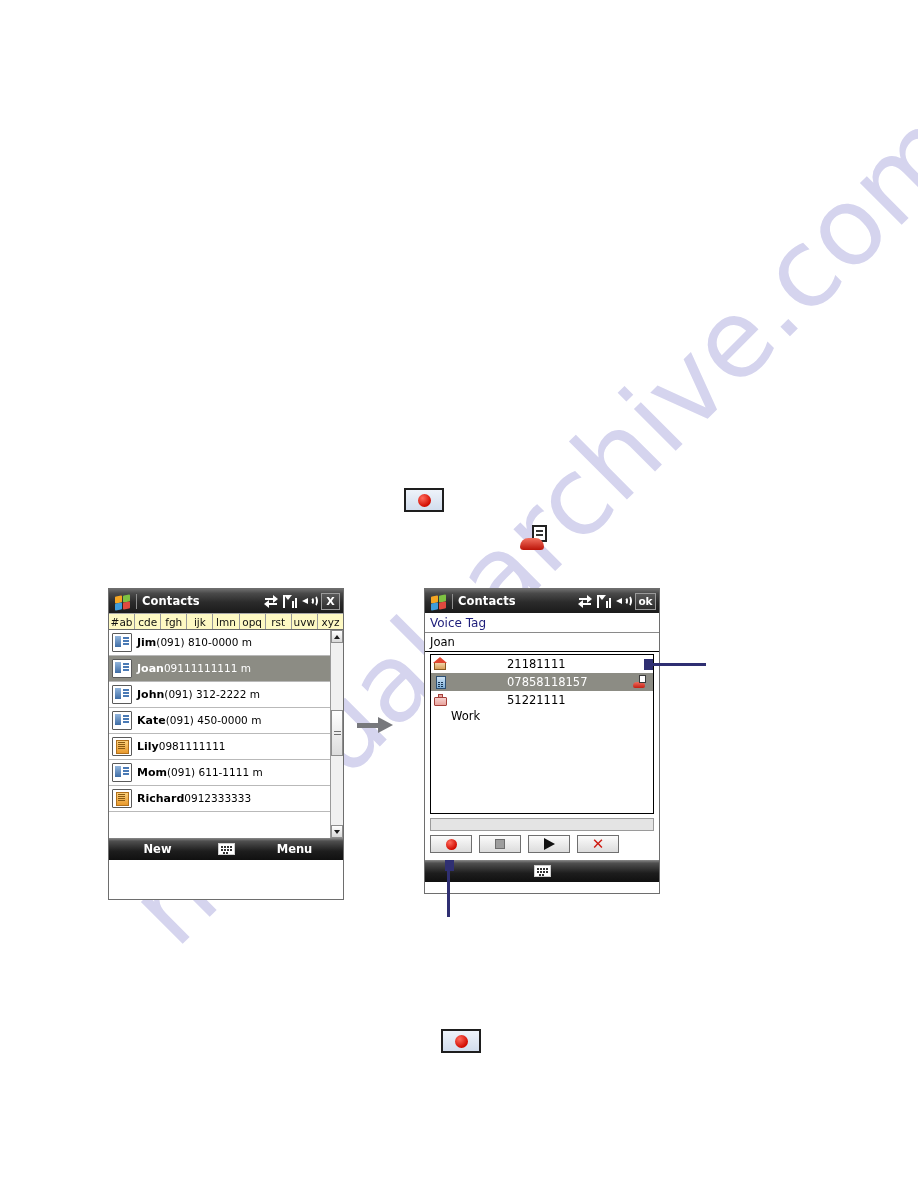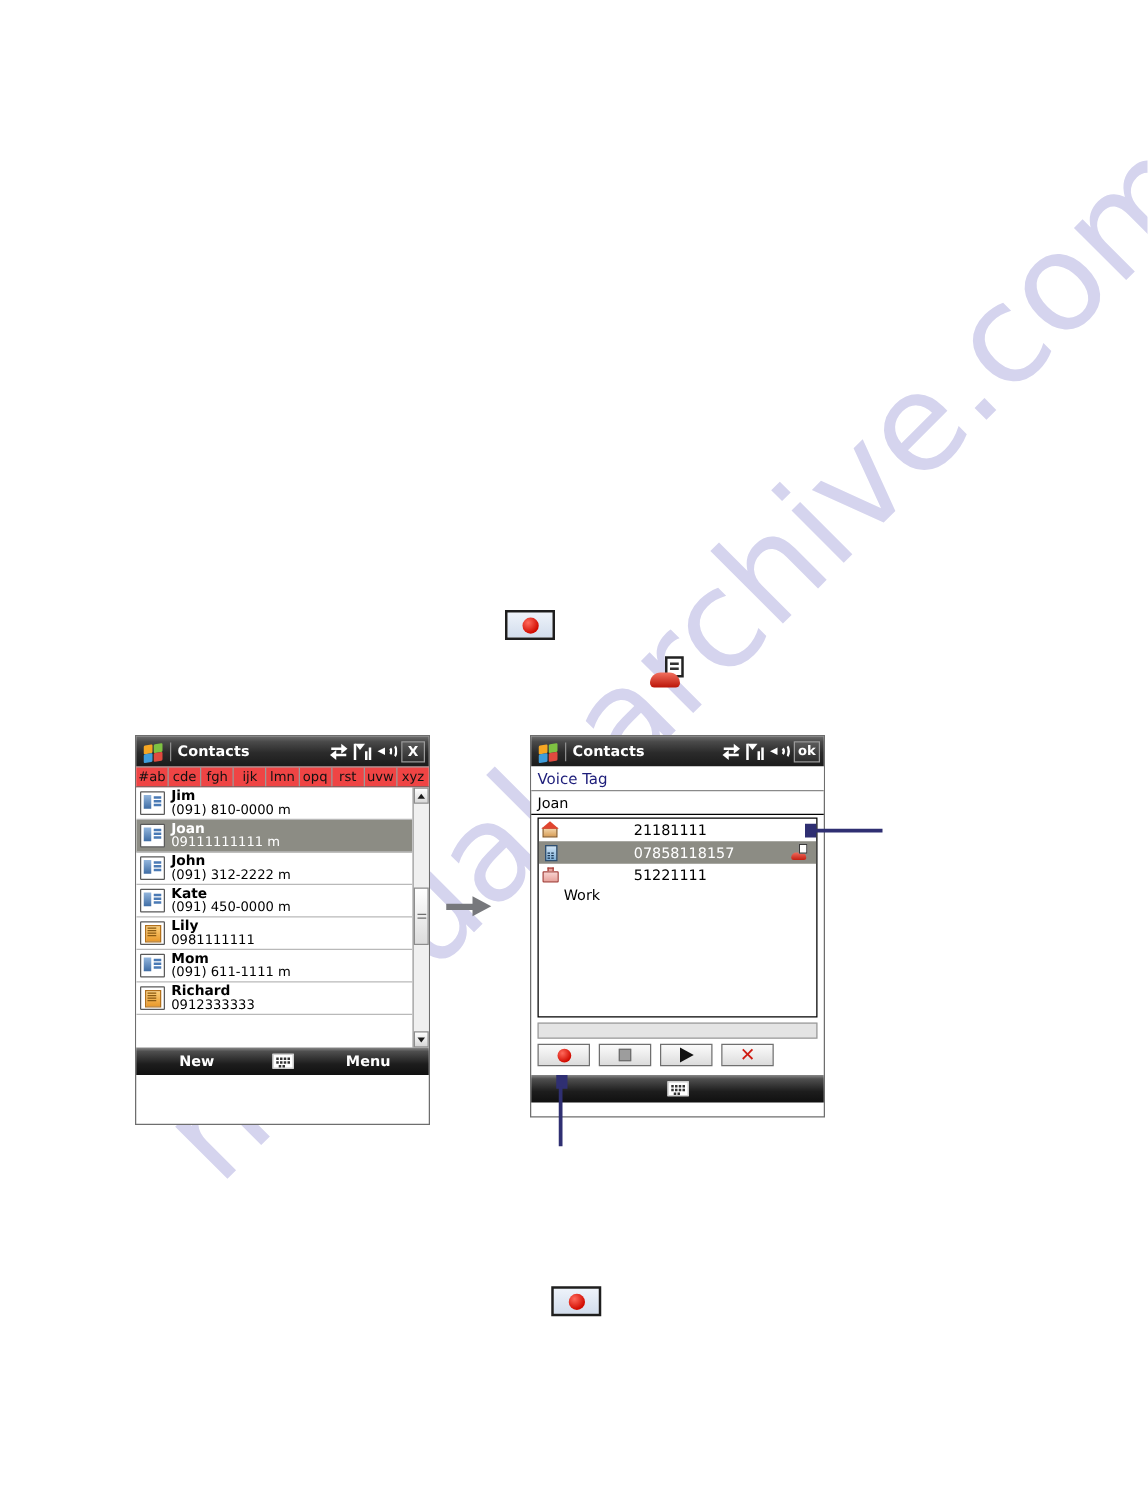--- a/index.html
+++ b/index.html
@@ -179,21 +179,21 @@
     font-size: 11.5px;
     font-weight: bold;
     color: #000000;
     box-sizing: border-box;
   }
 
   .alpha-strip {
     display: flex;
     border-top: 1px solid #a8a8a8;
     border-bottom: 1px solid #6a6a6a;
-    background: #ef4444;
+    background: #fef9c3;
     height: 17px;
     box-sizing: border-box;
   }
   .alpha-tab {
     flex: 1 1 0;
     text-align: center;
     font-size: 10.5px;
     color: #111111;
     border-right: 1px solid #9a9a9a;
     line-height: 16px;
@@ -256,21 +256,21 @@
     content:""; position:absolute; left:3px; top:2px; width:11px; height:12px;
     background: linear-gradient(to bottom,#fdd07a,#e8992c);
     border: 1px solid #b2701a;
   }
   .icon-sim-card:after {
     content:""; position:absolute; left:5px; top:4px; width:7px; height:1px;
     background:#8a5a12;
     box-shadow: 0 2px 0 #8a5a12, 0 4px 0 #8a5a12, 0 6px 0 #8a5a12;
   }
 
-  .c-text { display: flex; flex-direction: column; justify-content: center; line-height: 1.05; }
+  .c-text { display: flex; flex-direction: row; justify-content: center; line-height: 1.05; }
   .c-name { font-size: 11px; font-weight: bold; color: #000000; }
   .c-num  { font-size: 10.5px; color: #000000; }
 
   
   .scrollbar {
     width: 13px;
     flex: none;
     background: #f0f0f0;
     border-left: 1px solid #9a9a9a;
     position: relative;

